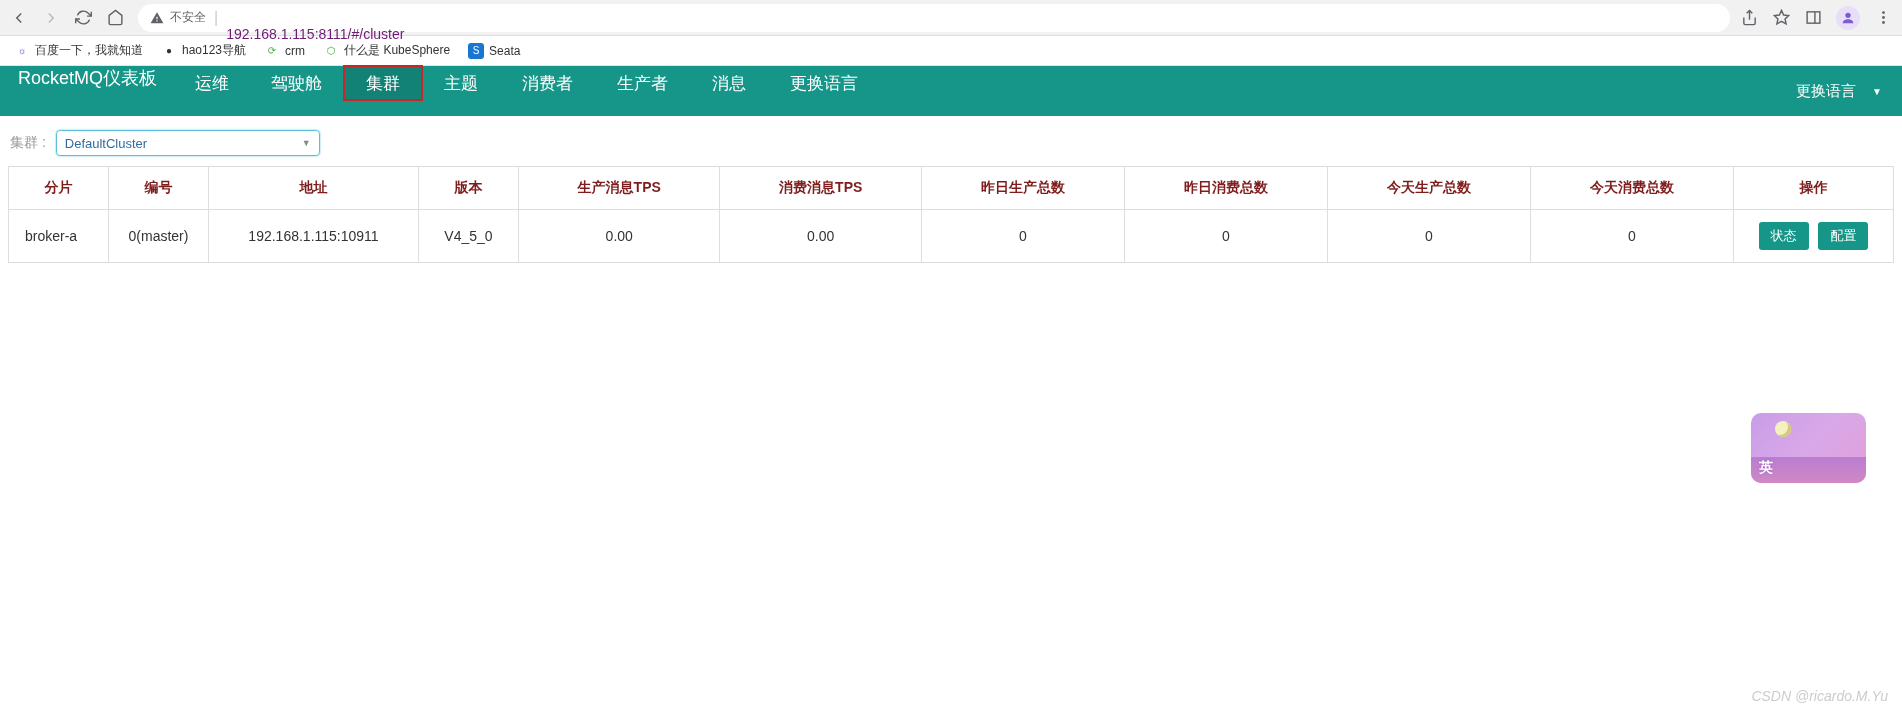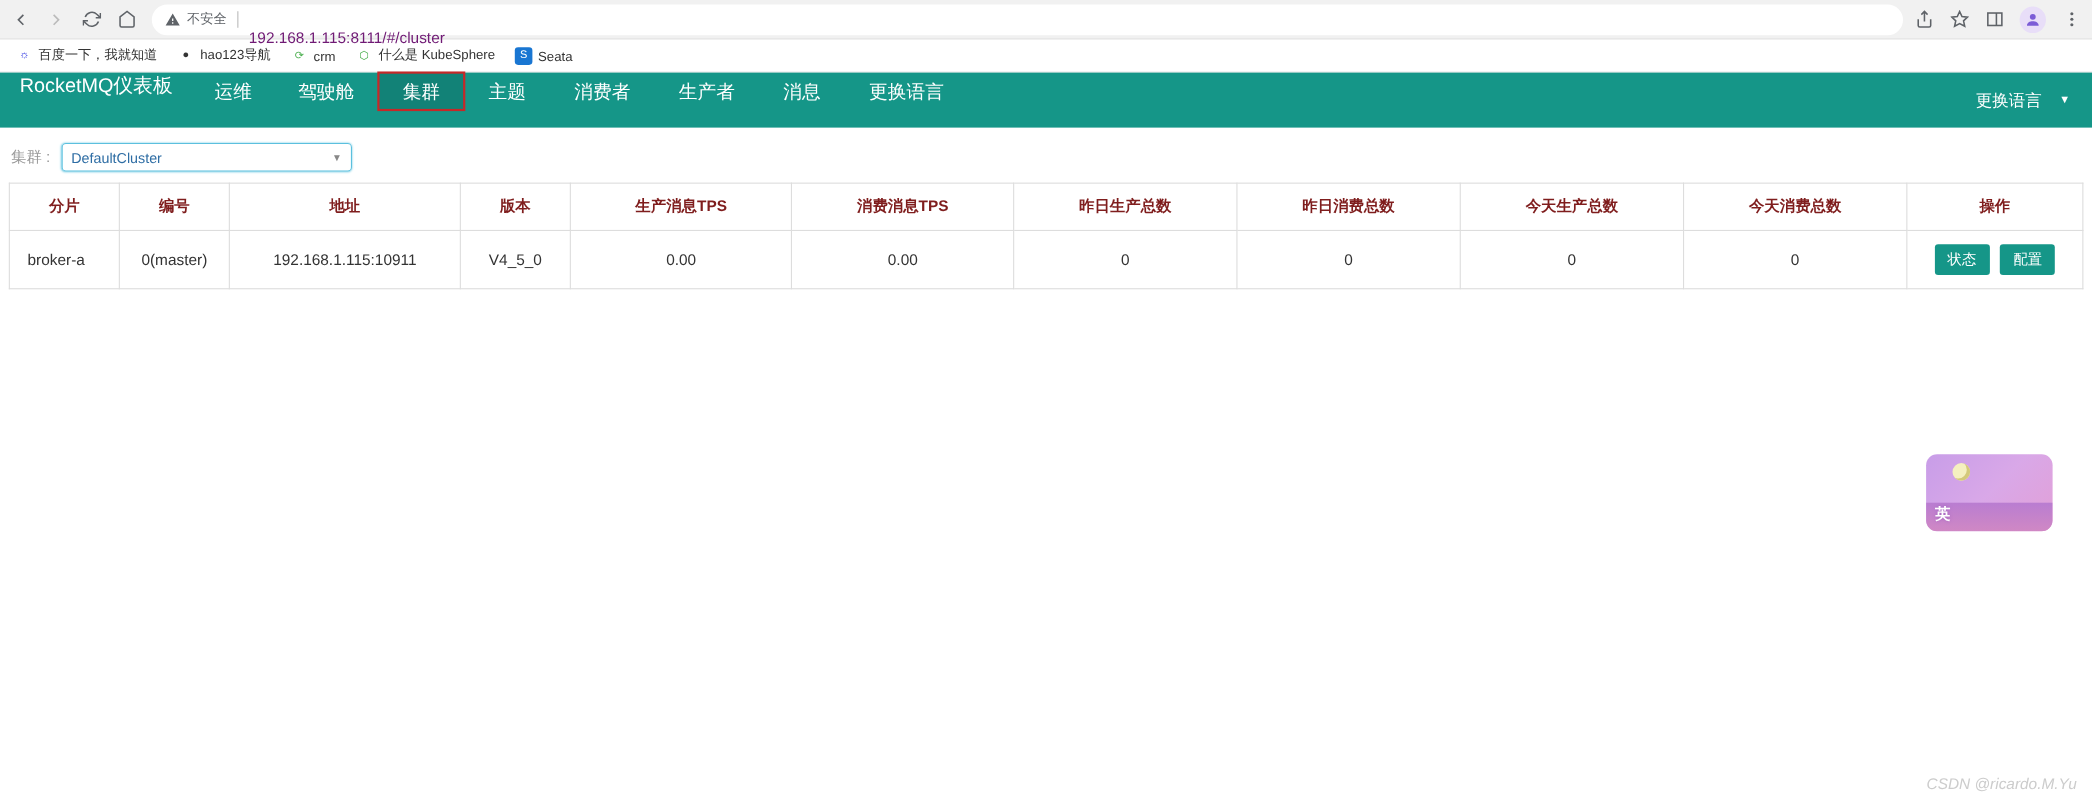--- a/index.html
+++ b/index.html
@@ -44,21 +44,21 @@
 th { font-weight:bold; color:#7f1d1d; background:#fff; }
 td { color:#333; }
 td:first-child { text-align:left; padding-left:16px; }
 .op-btn { display:inline-block; background:#159688; color:#fff; font-size:13px; padding:5px 12px; border-radius:3px; margin:0 3px; cursor:pointer; }
 
 
 .float-img { position:absolute; right:36px; top:413px; width:115px; height:70px; border-radius:10px; background:linear-gradient(135deg,#c89de8 0%,#d9a8e8 50%,#e29fd6 100%); display:flex; align-items:center; justify-content:center; overflow:hidden; }
 .float-img .moon { position:absolute; top:8px; left:24px; width:16px; height:16px; border-radius:50%; background:#f5f0c0; box-shadow:inset -3px -2px 0 #d4c97a; }
 .float-img .ground { position:absolute; bottom:0; left:0; right:0; height:26px; background:linear-gradient(180deg,#b97dd1 0%, #d088c4 100%); }
 .float-img .glyph { position:absolute; bottom:6px; left:8px; color:#fff; font-size:14px; font-weight:bold; text-shadow:0 0 3px #a060c0; }
-.watermark { position:absolute; right:14px; bottom:4px; color:#ccc; font-size:14px; font-style:italic; }
+.watermark { position:absolute; right:14px; bottom:20px; color:#ccc; font-size:14px; font-style:italic; }
 </style>
 </head>
 <body>
 
 <div class="browser-bar">
   <div class="nav-icons">
     <span class="nav-icon">
         <svg width="18" height="18" viewBox="0 0 24 24" fill="none" stroke="#5f6368" stroke-width="2">
           <path d="M15 18l-6-6 6-6"></path>
         </svg>

